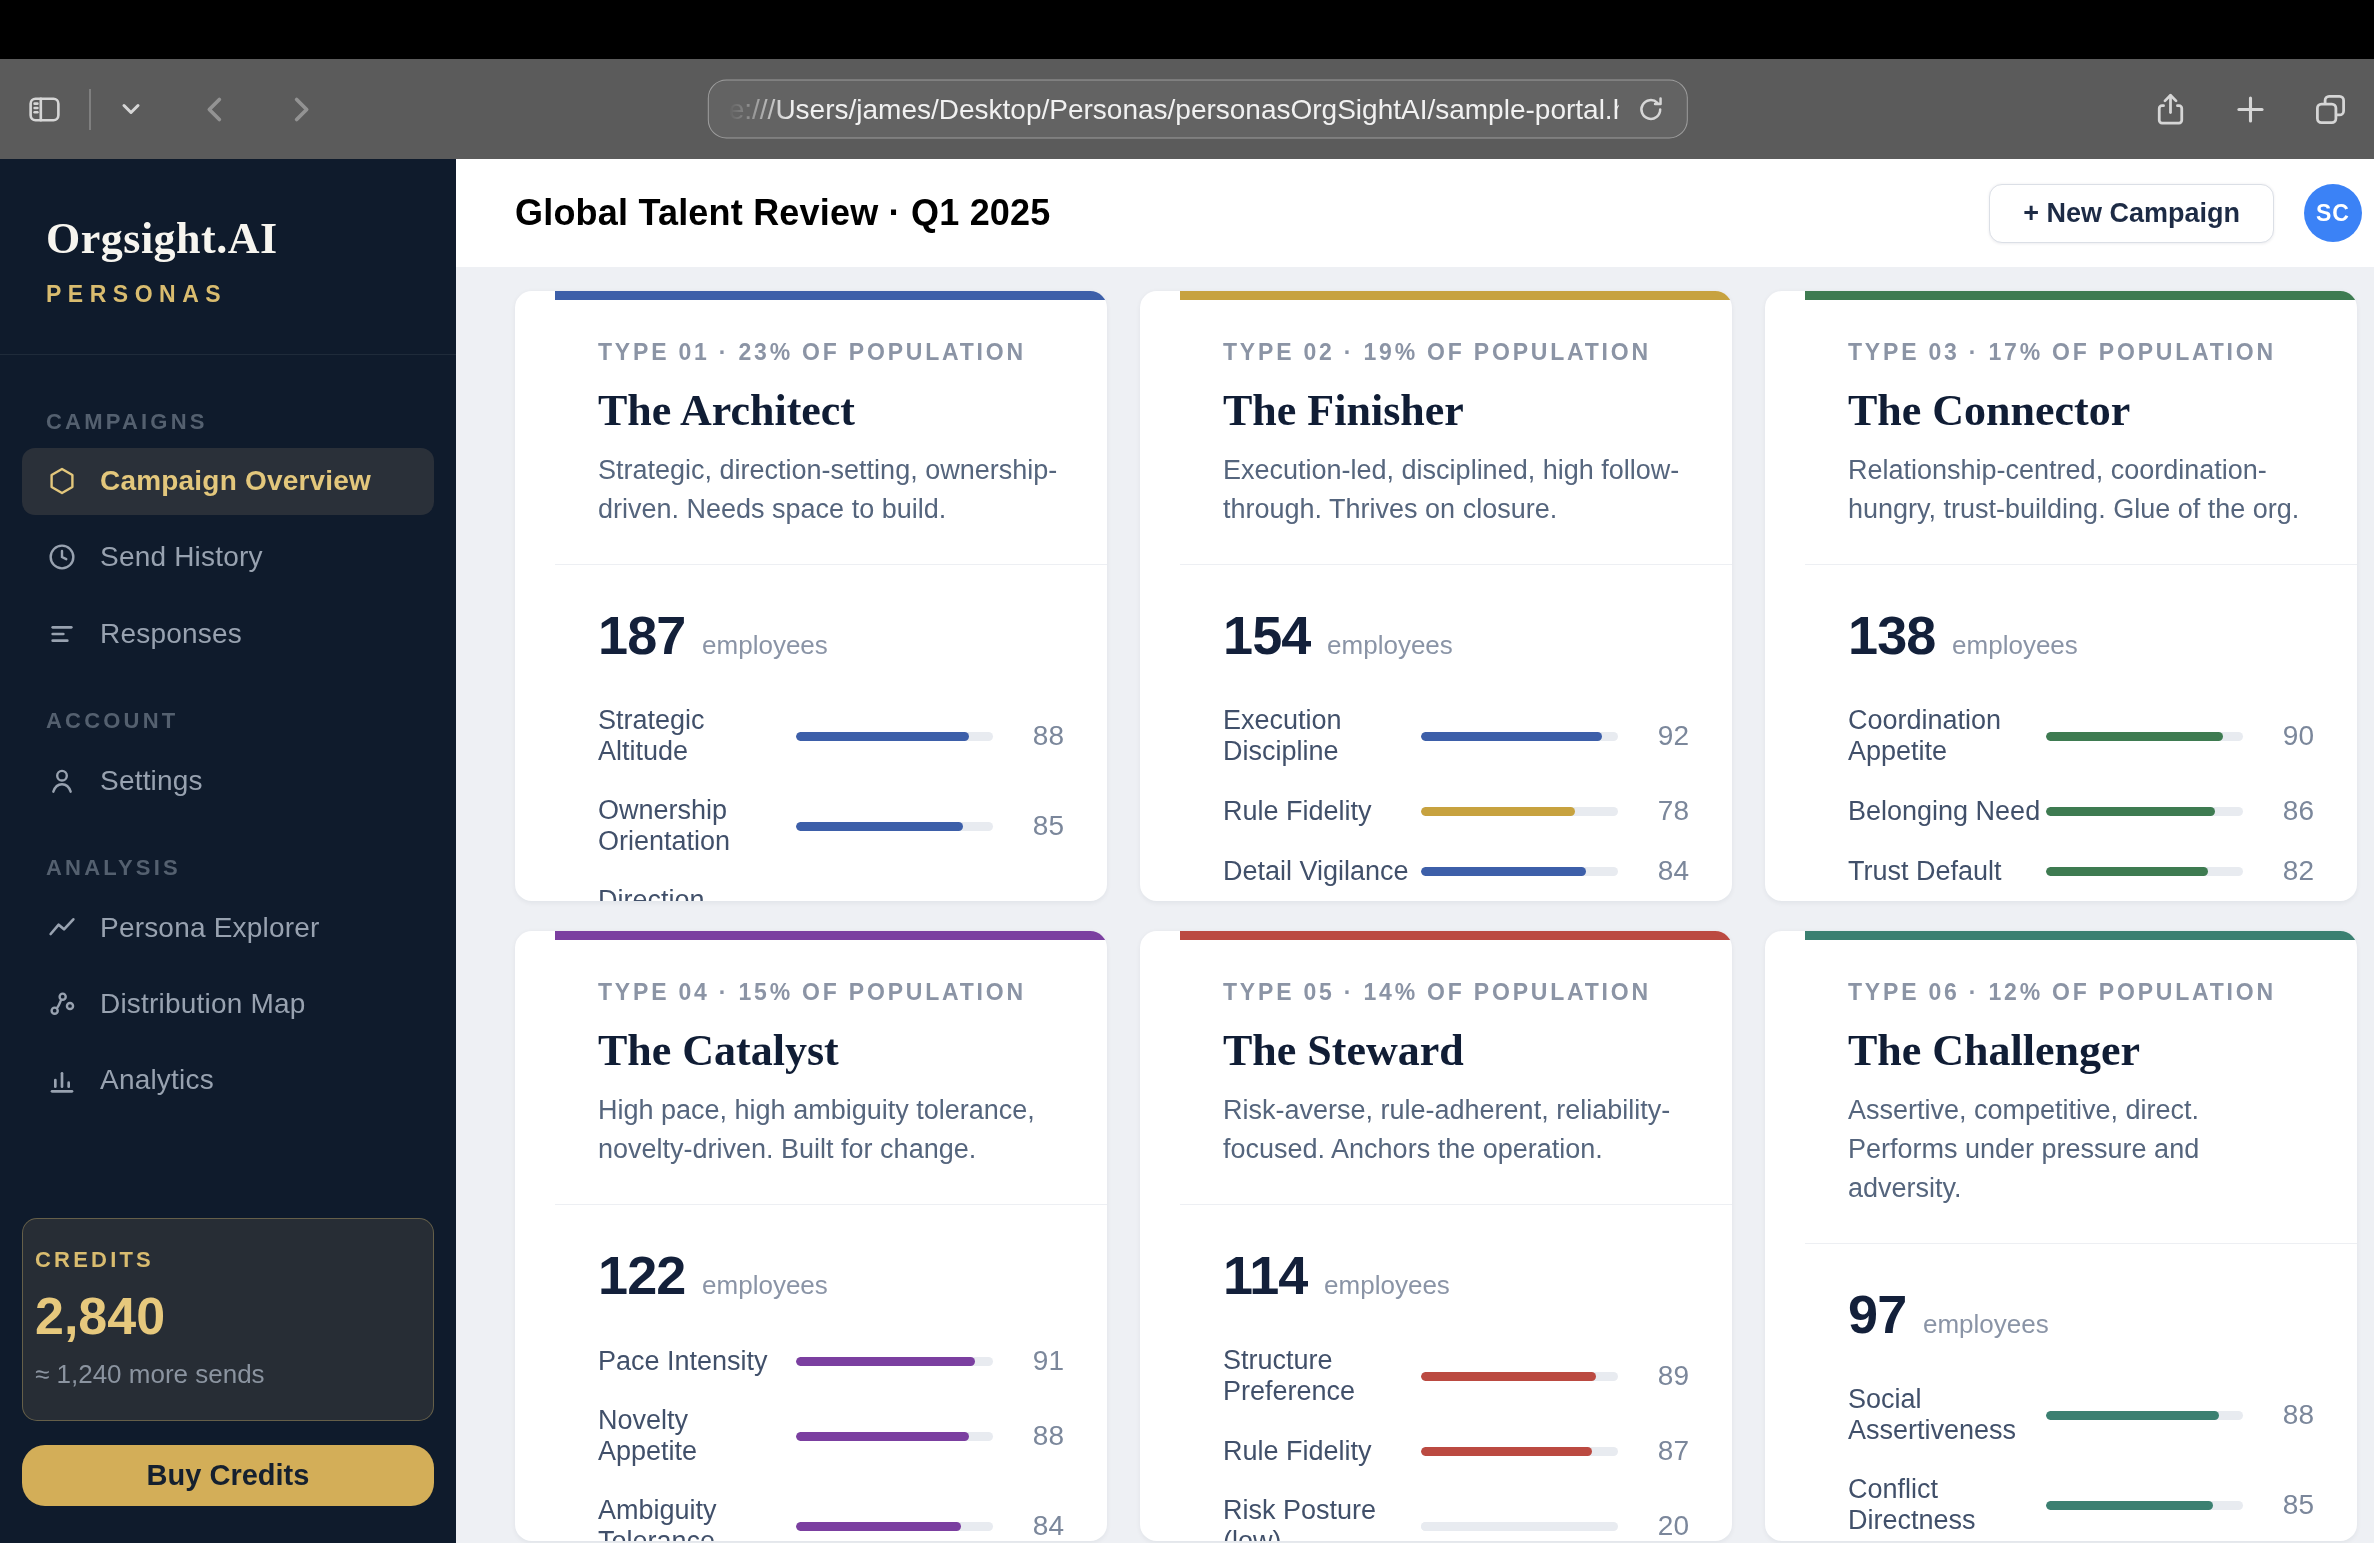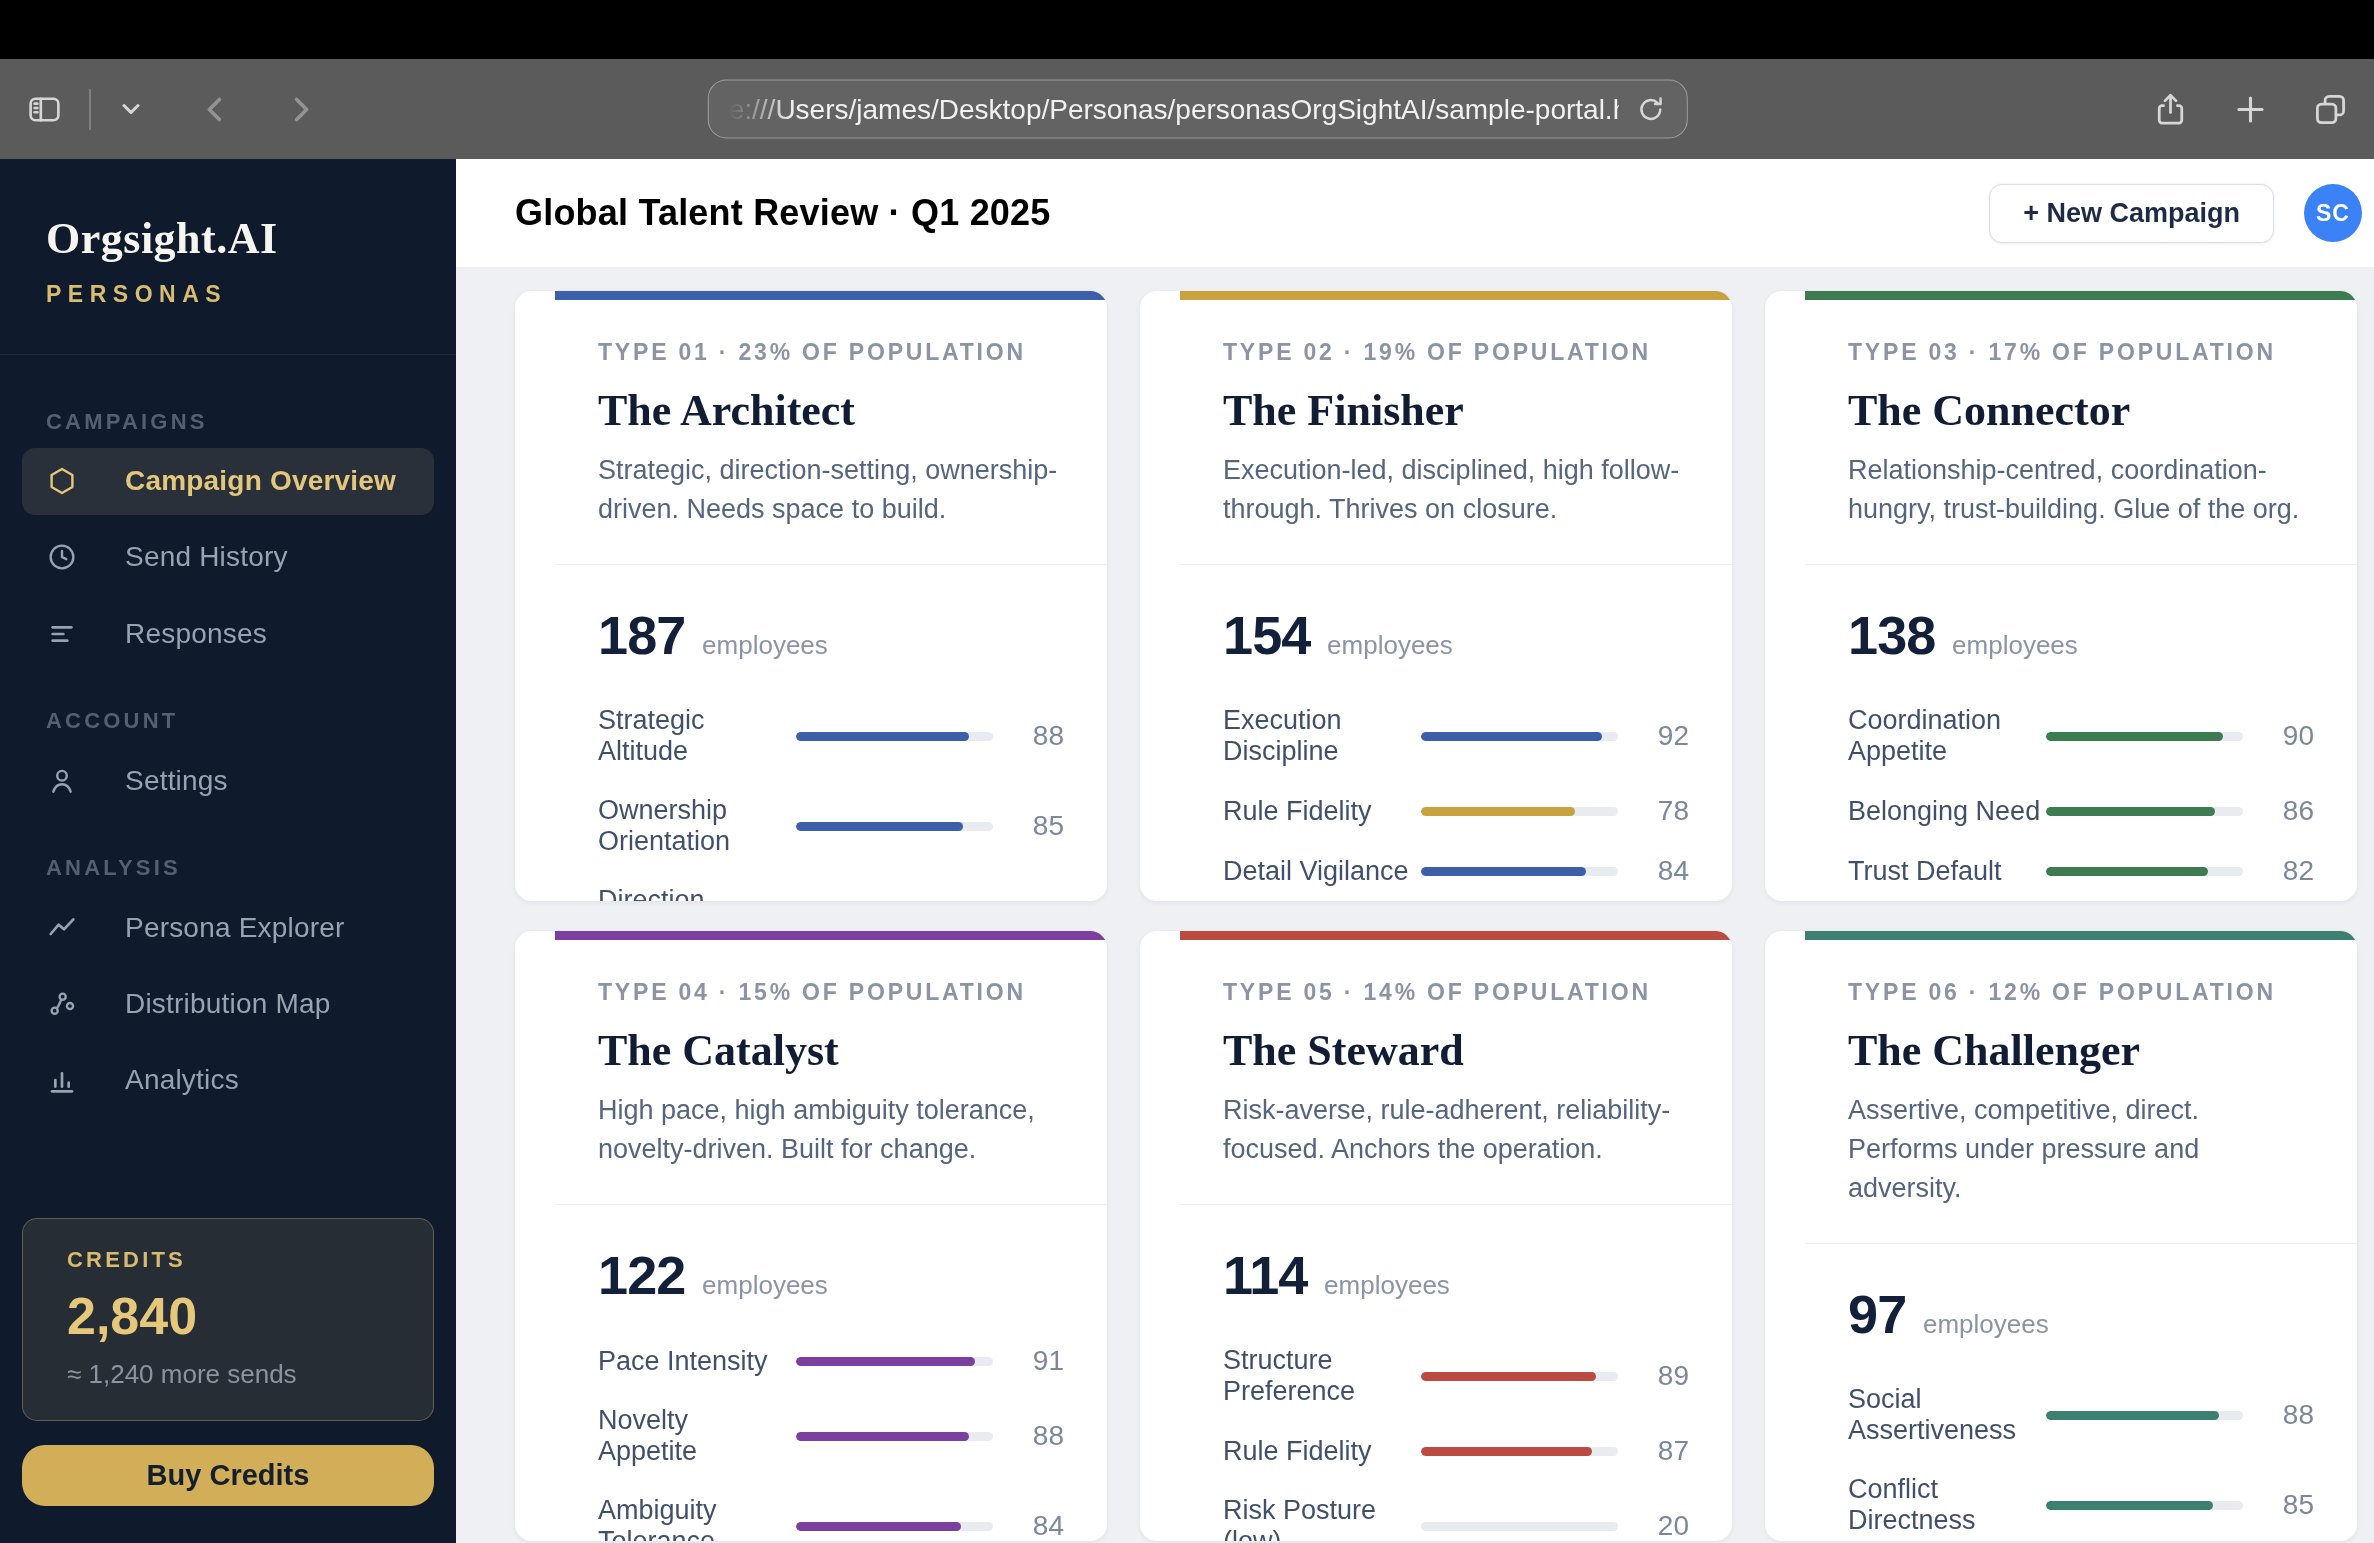--- a/index.html
+++ b/index.html
@@ -39,29 +39,29 @@
   .brand-block { padding:54px 45px 0 46px; }
   .brand { font-family:"Liberation Serif","DejaVu Serif",serif; font-weight:700;
            font-size:44px; color:#f7f5ef; letter-spacing:0.5px; }
   .brand-sub { margin-top:16.7px; font-size:23px; font-weight:700; letter-spacing:6.5px;
                color:#d9bc6f; }
   .side-divider { margin-top:46px; border-top:1.9px solid rgba(255,255,255,.07); }
   .nav { margin-top:13px; }
   .nav-section-label { margin:41px 0 13px 46px; font-size:22px; font-weight:700;
                        letter-spacing:3.2px; color:#54606f; }
   .nav-item { display:flex; align-items:center; height:67px; margin:0 22px 9.3px;
-              padding:0 24px; border-radius:13px; cursor:pointer; color:#98a2b0;gap:25px; }
+              padding:0 24px; border-radius:13px; cursor:pointer; color:#98a2b0; }
   .nav-item.active { background:#2a3039; color:#e3c77c; }
   .nav-icon { display:inline-flex; margin-right:22px; }
   .nav-icon svg { width:32px; height:32px; }
   .nav-label { font-size:28px; font-weight:500; letter-spacing:0.2px; }
   .nav-item.active .nav-label { font-weight:700; }
   .side-spacer { flex:1; }
   .credits-box { margin:0 22px; background:#272d35; border:1.9px solid rgba(217,188,111,.35);
-                 border-radius:15px; padding:28px 44px 30px; }
+                 border-radius:15px; padding:28px 12px 30px; }
   .credits-label { font-size:22px; font-weight:700; letter-spacing:3.2px; color:#d9bc6f; }
   .credits-value { margin-top:13px; font-size:52px; font-weight:800; color:#e6c87d; }
   .credits-note { margin-top:13px; font-size:26px; color:#8b94a0; }
   .buy-btn { margin:24px 22px 37px; height:61px; border:none; border-radius:23px;
              background:#d3ae58; color:#15202f; font-size:29px; font-weight:700;
              font-family:inherit; cursor:pointer; }
 
   
   .main { flex:1; background:#eef0f4; display:flex; flex-direction:column; min-width:0; }
   .main-header { height:108px; background:#fff; display:flex; align-items:center;

